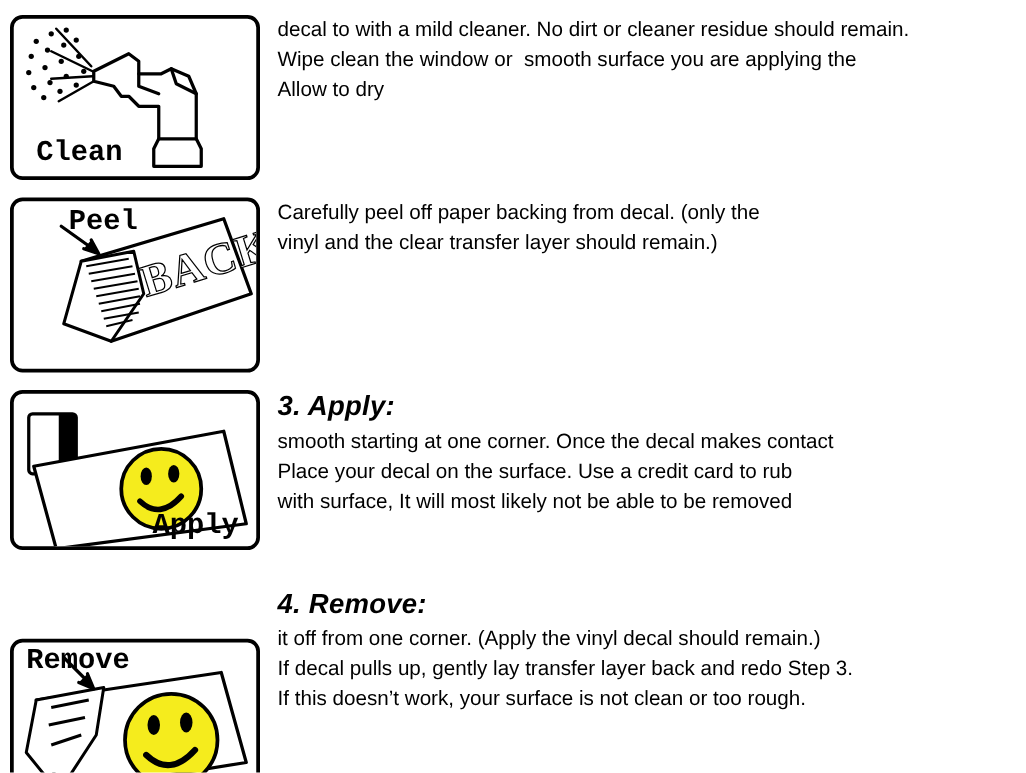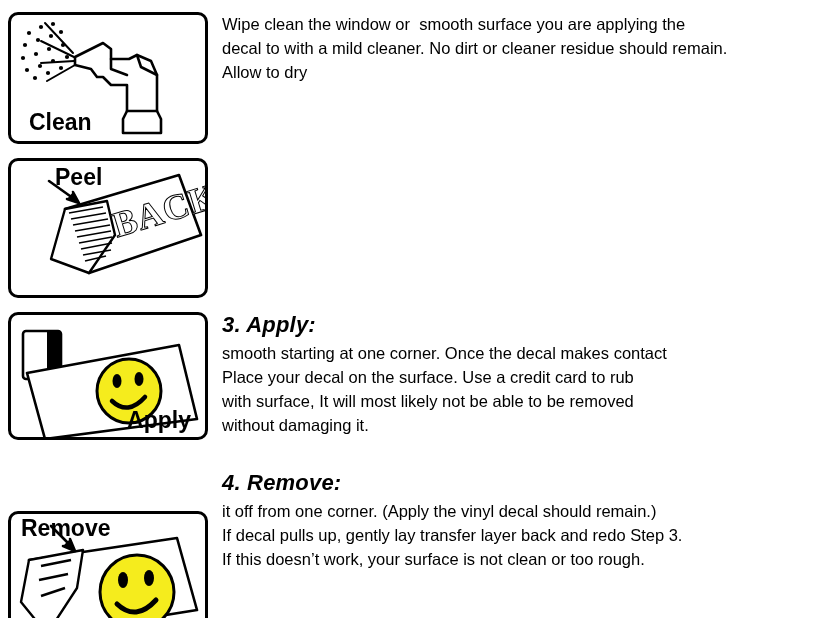--- a/index.html
+++ b/index.html
@@ -54,21 +54,21 @@
     font-size: 16.5px;
     line-height: 24px;
     margin: 0;
     font-weight: 500;
   }
   .step-body .line { display: block; white-space: pre; }
 
   
   .caption {
     position: absolute;
-    font-family: Liberation Sans, sans-serif;
+    font-family: Liberation Mono, monospace;
     font-weight: bold;
     font-size: 23px;
     line-height: 25px;
     color: #000;
   }
 
   
   #step1 { top: 12px; height: 132px; }
   #panel1 { height: 132px; }
   #cap1 { left: 18px; bottom: 6px; }
@@ -131,22 +131,22 @@
           <path d="M64 42 L92 28 L100 34 L100 44 L118 44 L126 40 L140 46 L146 60 L146 96 L150 104 L150 118 L112 118 L112 104 L116 96 L116 70 L100 70 L92 62 L86 62 L80 54 L64 50 Z"></path>
           <path d="M100 44 L100 54 L116 60"></path>
           <path d="M126 40 L130 52 L146 60"></path>
           <path d="M116 96 L146 96"></path>
         </g>
       </svg>
       <div class="caption" id="cap1">Clean</div>
     </div>
     <div class="text-col">
       <p class="step-body">
+        <span class="line">decal to with a mild cleaner. No dirt or cleaner residue should remain.</span>
         <span class="line">Wipe clean the window or  smooth surface you are applying the</span>
-        <span class="line">decal to with a mild cleaner. No dirt or cleaner residue should remain.</span>
         <span class="line">Allow to dry</span>
       </p>
     </div>
   </div>
 
   <div class="step" id="step2">
     <div class="panel" id="panel2">
       <svg width="194" height="134" viewBox="0 0 194 134">
 
         <g stroke="#000" stroke-width="2.6" fill="#fff" stroke-linejoin="round">
@@ -173,20 +173,24 @@
           <path d="M56 38 L68 42 L62 31" fill="#000"></path>
         </g>
 
         <g transform="translate(96,44) rotate(-17)">
           <text x="0" y="34" font-family="Liberation Serif, serif" font-size="36" font-weight="bold" letter-spacing="1" stroke="#000" stroke-width="1" fill="#fff">BACK</text>
         </g>
       </svg>
       <div class="caption" id="cap2">Peel</div>
     </div>
     <div class="text-col">
+      <p class="step-body">
+        <span class="line">Carefully peel off paper backing from decal. (only the</span>
+        <span class="line">vinyl and the clear transfer layer should remain.)</span>
+      </p>
     </div>
   </div>
 
   <div class="step" id="step3">
     <div class="panel" id="panel3">
       <svg width="194" height="142" viewBox="0 0 194 142">
 
         <g stroke="#000" stroke-width="2.6" fill="#fff">
           <rect x="12" y="16" width="38" height="48" rx="3"></rect>
           <rect x="36" y="16" width="13" height="48" fill="#000" stroke="none"></rect>
@@ -204,21 +208,20 @@
         </g>
       </svg>
       <div class="caption" id="cap3">Apply</div>
     </div>
     <div class="text-col">
       <p class="step-title">3. Apply:</p>
       <p class="step-body">
         <span class="line">smooth starting at one corner. Once the decal makes contact</span>
         <span class="line">Place your decal on the surface. Use a credit card to rub</span>
         <span class="line">with surface, It will most likely not be able to be removed</span>
-        <span class="line">without damaging it.</span>
       </p>
     </div>
   </div>
 
   <div class="step" id="step4">
     <div class="panel" id="panel4">
       <svg width="194" height="136" viewBox="0 0 194 136">
 
         <g stroke="#000" stroke-width="2.6" fill="#fff" stroke-linejoin="round">
           <path d="M18 46 L166 24 L186 96 L36 120 Z"></path>

